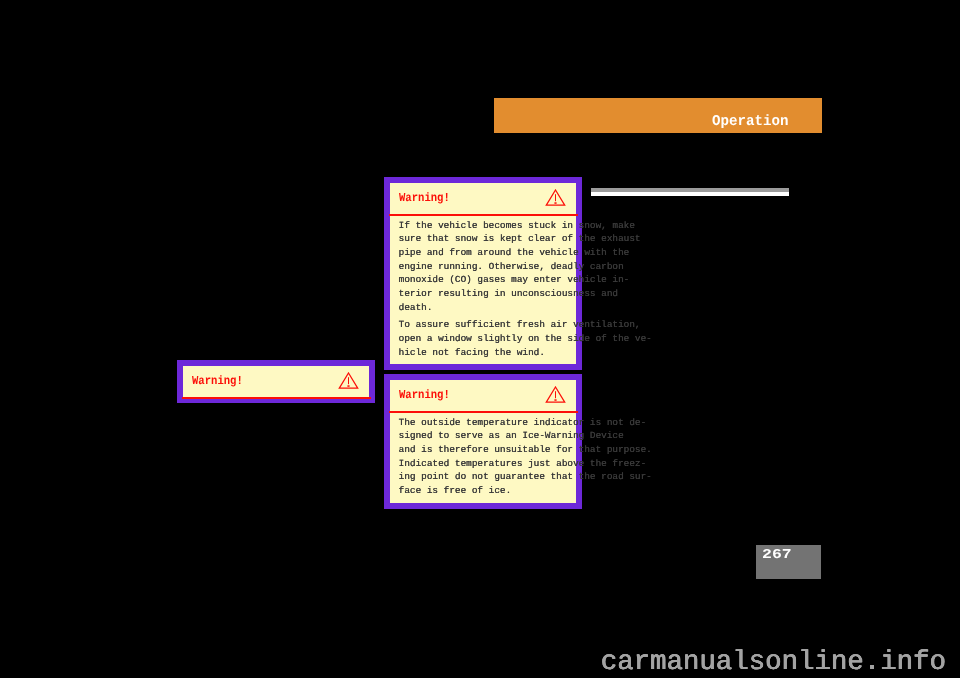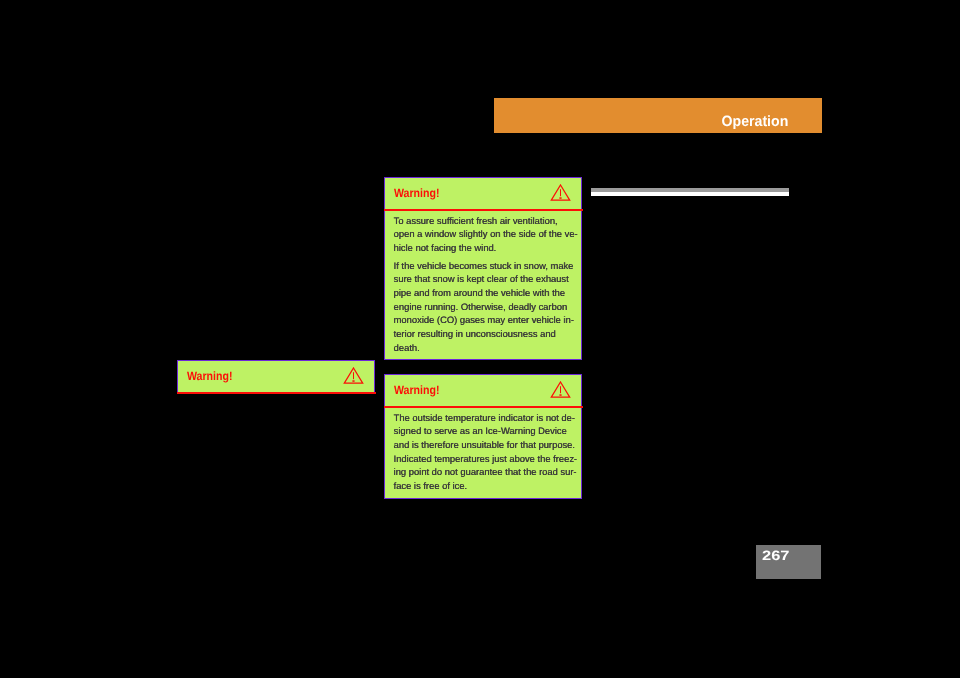--- a/index.html
+++ b/index.html
@@ -1,28 +1,28 @@
 <!DOCTYPE html>
 <html><head>
 <meta charset="utf-8">
 <style>
   html,body{margin:0;padding:0;}
   body{width:960px;height:678px;background:#000;overflow:hidden;
        font-family:"Liberation Sans",sans-serif;
        -webkit-font-smoothing:antialiased;text-rendering:geometricPrecision;}
-  .page{position:relative;width:960px;height:678px;overflow:hidden;}
+  .page{position:relative;width:960px;height:678px;overflow:hidden;font-family:Liberation Mono, monospace;}
 
   
   .hdr{position:absolute;left:494px;top:98px;width:328px;height:35px;background:#E28D2F;}
   .hdr-title{position:absolute;right:33.5px;top:16.2px;color:#ffffff;font-size:14.9px;font-weight:bold;
              transform:scaleX(0.95) translateZ(0);transform-origin:right top;}
 
   
-  .wbox{position:absolute;box-sizing:border-box;background:#bef264;
-        border:1px solid #6d28d9;}
+  .wbox{position:absolute;box-sizing:border-box;background:#fef9c3;
+        border:6px solid #6d28d9;}
   .whead{position:relative;height:31px;}
   .wtitle{position:absolute;left:8.5px;top:8.4px;color:#fc0f08;font-weight:bold;font-size:12.1px;
           transform:scaleX(0.875) translateZ(0);transform-origin:left top;}
   .wicon-slot{position:absolute;right:10px;top:5.5px;width:21px;height:17px;line-height:0;}
   .wline{position:absolute;left:-1px;right:-2px;top:30.6px;height:2.2px;background:#fc0f08;}
   .wbody{padding:4.5px 7px 5px 8.5px;}
   .wbody p{margin:0;color:#3a3a3a;font-size:9.4px;line-height:13.67px;white-space:nowrap;
            text-shadow:0.3px 0 0 #3a3a3a;
            transform:translateZ(0);}
   .wbody p + p{margin-top:4px;}
@@ -71,22 +71,22 @@
     <div class="whead">
       <div class="wtitle">Warning!</div>
       <span class="wicon-slot"><svg viewBox="0 0 21 17" width="21" height="17">
             <path d="M10.5 1.0 L19.7 16.1 L1.3 16.1 Z" fill="none" stroke="#FC0F08" stroke-width="1.25" stroke-linejoin="miter"></path>
             <path d="M10.5 5.2 L10.5 12.2" stroke="#FC0F08" stroke-width="1.05"></path>
             <rect x="9.4" y="13.3" width="2.2" height="1.5" fill="#FC0F08"></rect>
           </svg></span>
       <div class="wline"></div>
     </div>
     <div class="wbody">
+      <p>If the vehicle becomes stuck in snow, make<br>sure that snow is kept clear of the exhaust<br>pipe and from around the vehicle with the<br>engine running. Otherwise, deadly carbon<br>monoxide (CO) gases may enter vehicle in-<br>terior resulting in unconsciousness and<br>death.</p>
       <p>To assure sufficient fresh air ventilation,<br>open a window slightly on the side of the ve-<br>hicle not facing the wind.</p>
-      <p>If the vehicle becomes stuck in snow, make<br>sure that snow is kept clear of the exhaust<br>pipe and from around the vehicle with the<br>engine running. Otherwise, deadly carbon<br>monoxide (CO) gases may enter vehicle in-<br>terior resulting in unconsciousness and<br>death.</p>
     </div>
   </div>
 
   <div class="wbox" id="wb2" style="left:384px;top:374px;width:198px;">
     <div class="whead">
       <div class="wtitle">Warning!</div>
       <span class="wicon-slot"><svg viewBox="0 0 21 17" width="21" height="17">
             <path d="M10.5 1.0 L19.7 16.1 L1.3 16.1 Z" fill="none" stroke="#FC0F08" stroke-width="1.25" stroke-linejoin="miter"></path>
             <path d="M10.5 5.2 L10.5 12.2" stroke="#FC0F08" stroke-width="1.05"></path>
             <rect x="9.4" y="13.3" width="2.2" height="1.5" fill="#FC0F08"></rect>
@@ -95,13 +95,14 @@
     </div>
     <div class="wbody">
       <p>The outside temperature indicator is not de-<br>signed to serve as an Ice-Warning Device<br>and is therefore unsuitable for that purpose.<br>Indicated temperatures just above the freez-<br>ing point do not guarantee that the road sur-<br>face is free of ice.</p>
     </div>
   </div>
 
   <div class="pagenum">
     <span>267</span>
   </div>
 
+  <div class="footer">carmanualsonline.info</div>
 </div>
 
 </body></html>

